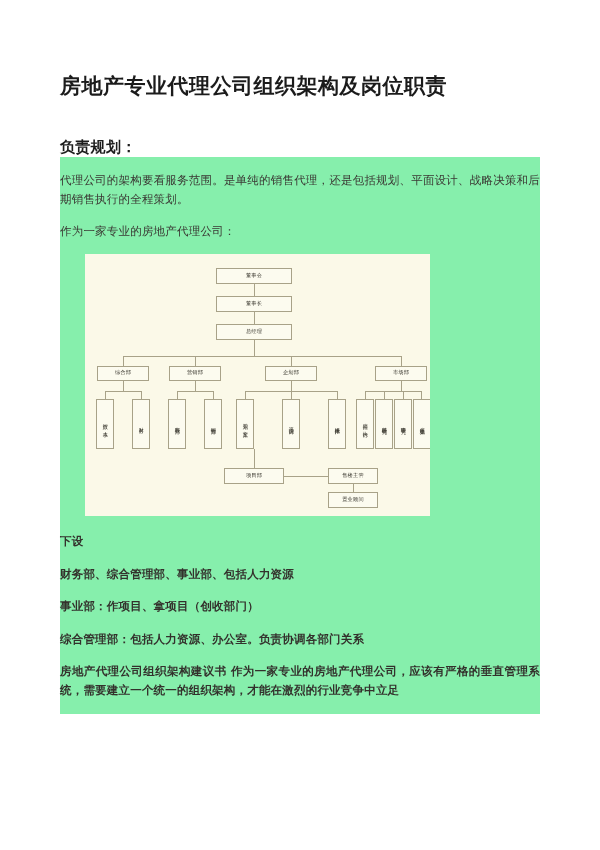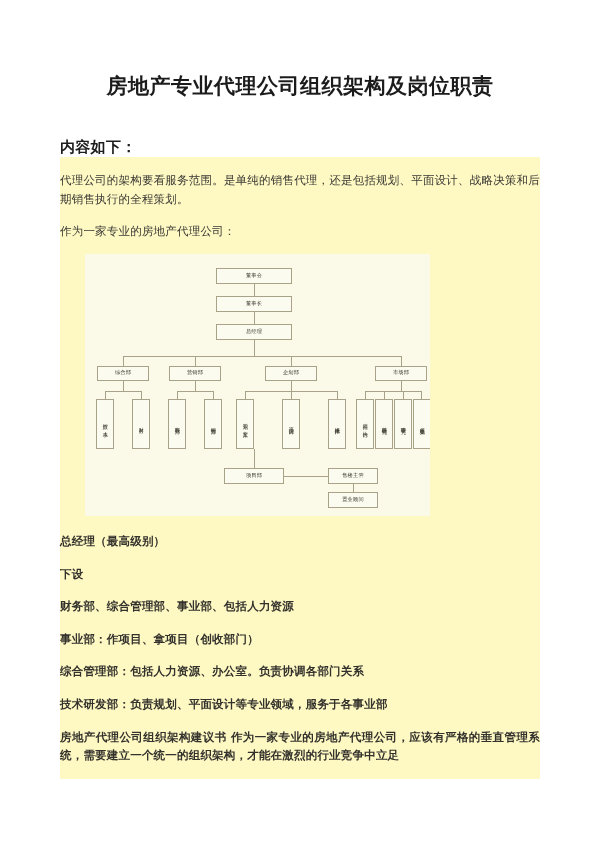--- a/index.html
+++ b/index.html
@@ -17,37 +17,37 @@
     position: relative;
     width: 600px;
     height: 850px;
     background: #ffffff;
     box-sizing: border-box;
     padding: 0 60px;
   }
   .doc-title {
     margin: 0;
     padding-top: 72px;
-    text-align: center;
+    text-align: left;
     font-size: 21px;
     font-weight: bold;
     letter-spacing: 0.5px;
     color: #1b1b1b;
     font-family: "DejaVu Serif", "Liberation Serif", serif;
   }
   .section-heading {
     margin: 0;
     padding-top: 38px;
     font-size: 15px;
     font-weight: bold;
     color: #1d1d1d;
     letter-spacing: 0.3px;
   }
   .body-block {
-    background: #fef9c3;
+    background: #86efac;
     padding-top: 14px;
   }
   p.para {
     margin: 0;
     padding: 0 0 14px 0;
     font-size: 11.5px;
     line-height: 1.62;
     color: #33312c;
     font-weight: bold;
     letter-spacing: 0.2px;
@@ -103,21 +103,21 @@
   .ln.h { height: 1px; }
   .ln.v { width: 1px; }
 </style>
 </head>
 <body>
 
 <div class="page">
 
   <h1 class="doc-title">房地产专业代理公司组织架构及岗位职责</h1>
 
-  <h2 class="section-heading">内容如下：</h2>
+  <h2 class="section-heading">负责规划：</h2>
 
   <div class="body-block">
 
     <p class="para light">代理公司的架构要看服务范围。是单纯的销售代理，还是包括规划、平面设计、战略决策和后期销售执行的全程策划。</p>
 
     <p class="para light tight">作为一家专业的房地产代理公司：</p>
 
     <div class="chart-wrap">
       <div class="chart-inner">
 
@@ -189,29 +189,27 @@
 
         <div class="node" style="left:243px; top:214px; width:50px; height:16px;">售楼主管</div>
 
         <div class="ln v" style="left:268px; top:230px; height:8px;"></div>
 
         <div class="node" style="left:243px; top:238px; width:50px; height:16px;">置业顾问</div>
 
       </div>
     </div>
 
-    <p class="para">总经理（最高级别）</p>
 
     <p class="para">下设</p>
 
     <p class="para">财务部、综合管理部、事业部、包括人力资源</p>
 
 
     <p class="para">事业部：作项目、拿项目（创收部门）</p>
 
     <p class="para">综合管理部：包括人力资源、办公室。负责协调各部门关系</p>
 
-    <p class="para">技术研发部：负责规划、平面设计等专业领域，服务于各事业部</p>
 
     <p class="para">房地产代理公司组织架构建议书 作为一家专业的房地产代理公司，应该有严格的垂直管理系统，需要建立一个统一的组织架构，才能在激烈的行业竞争中立足</p>
 
   </div>
 </div>
 
 </body></html>

